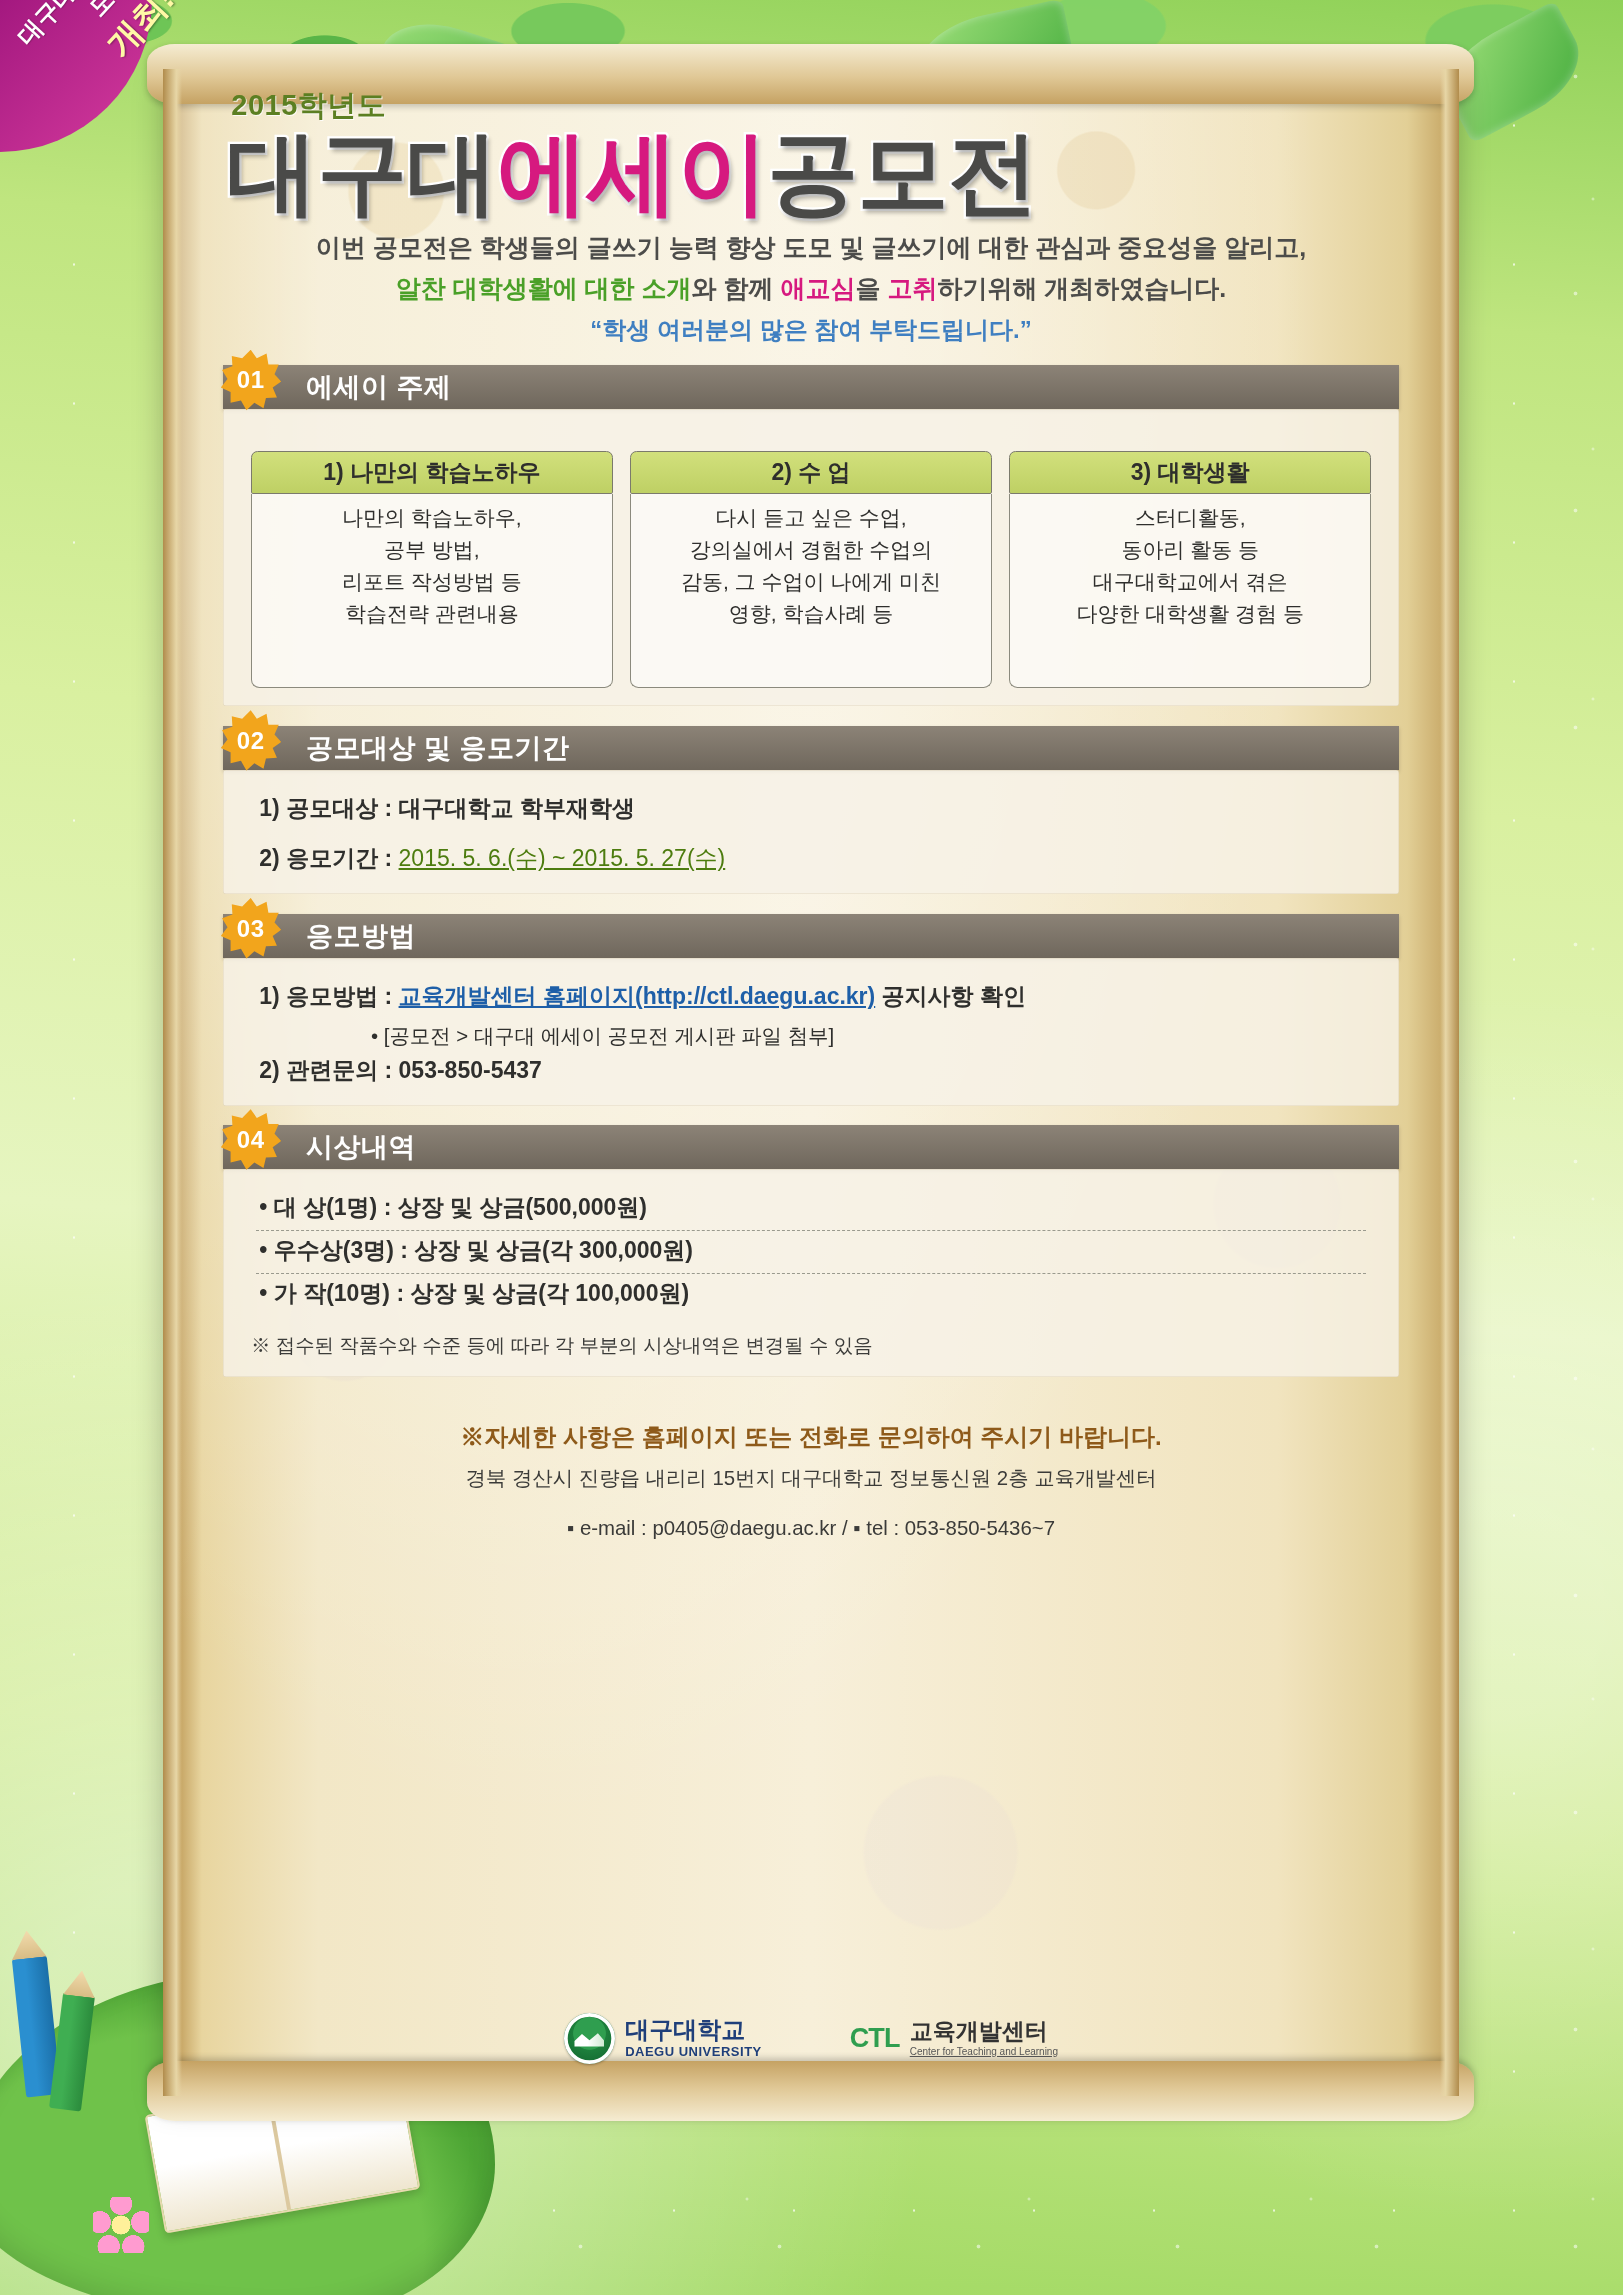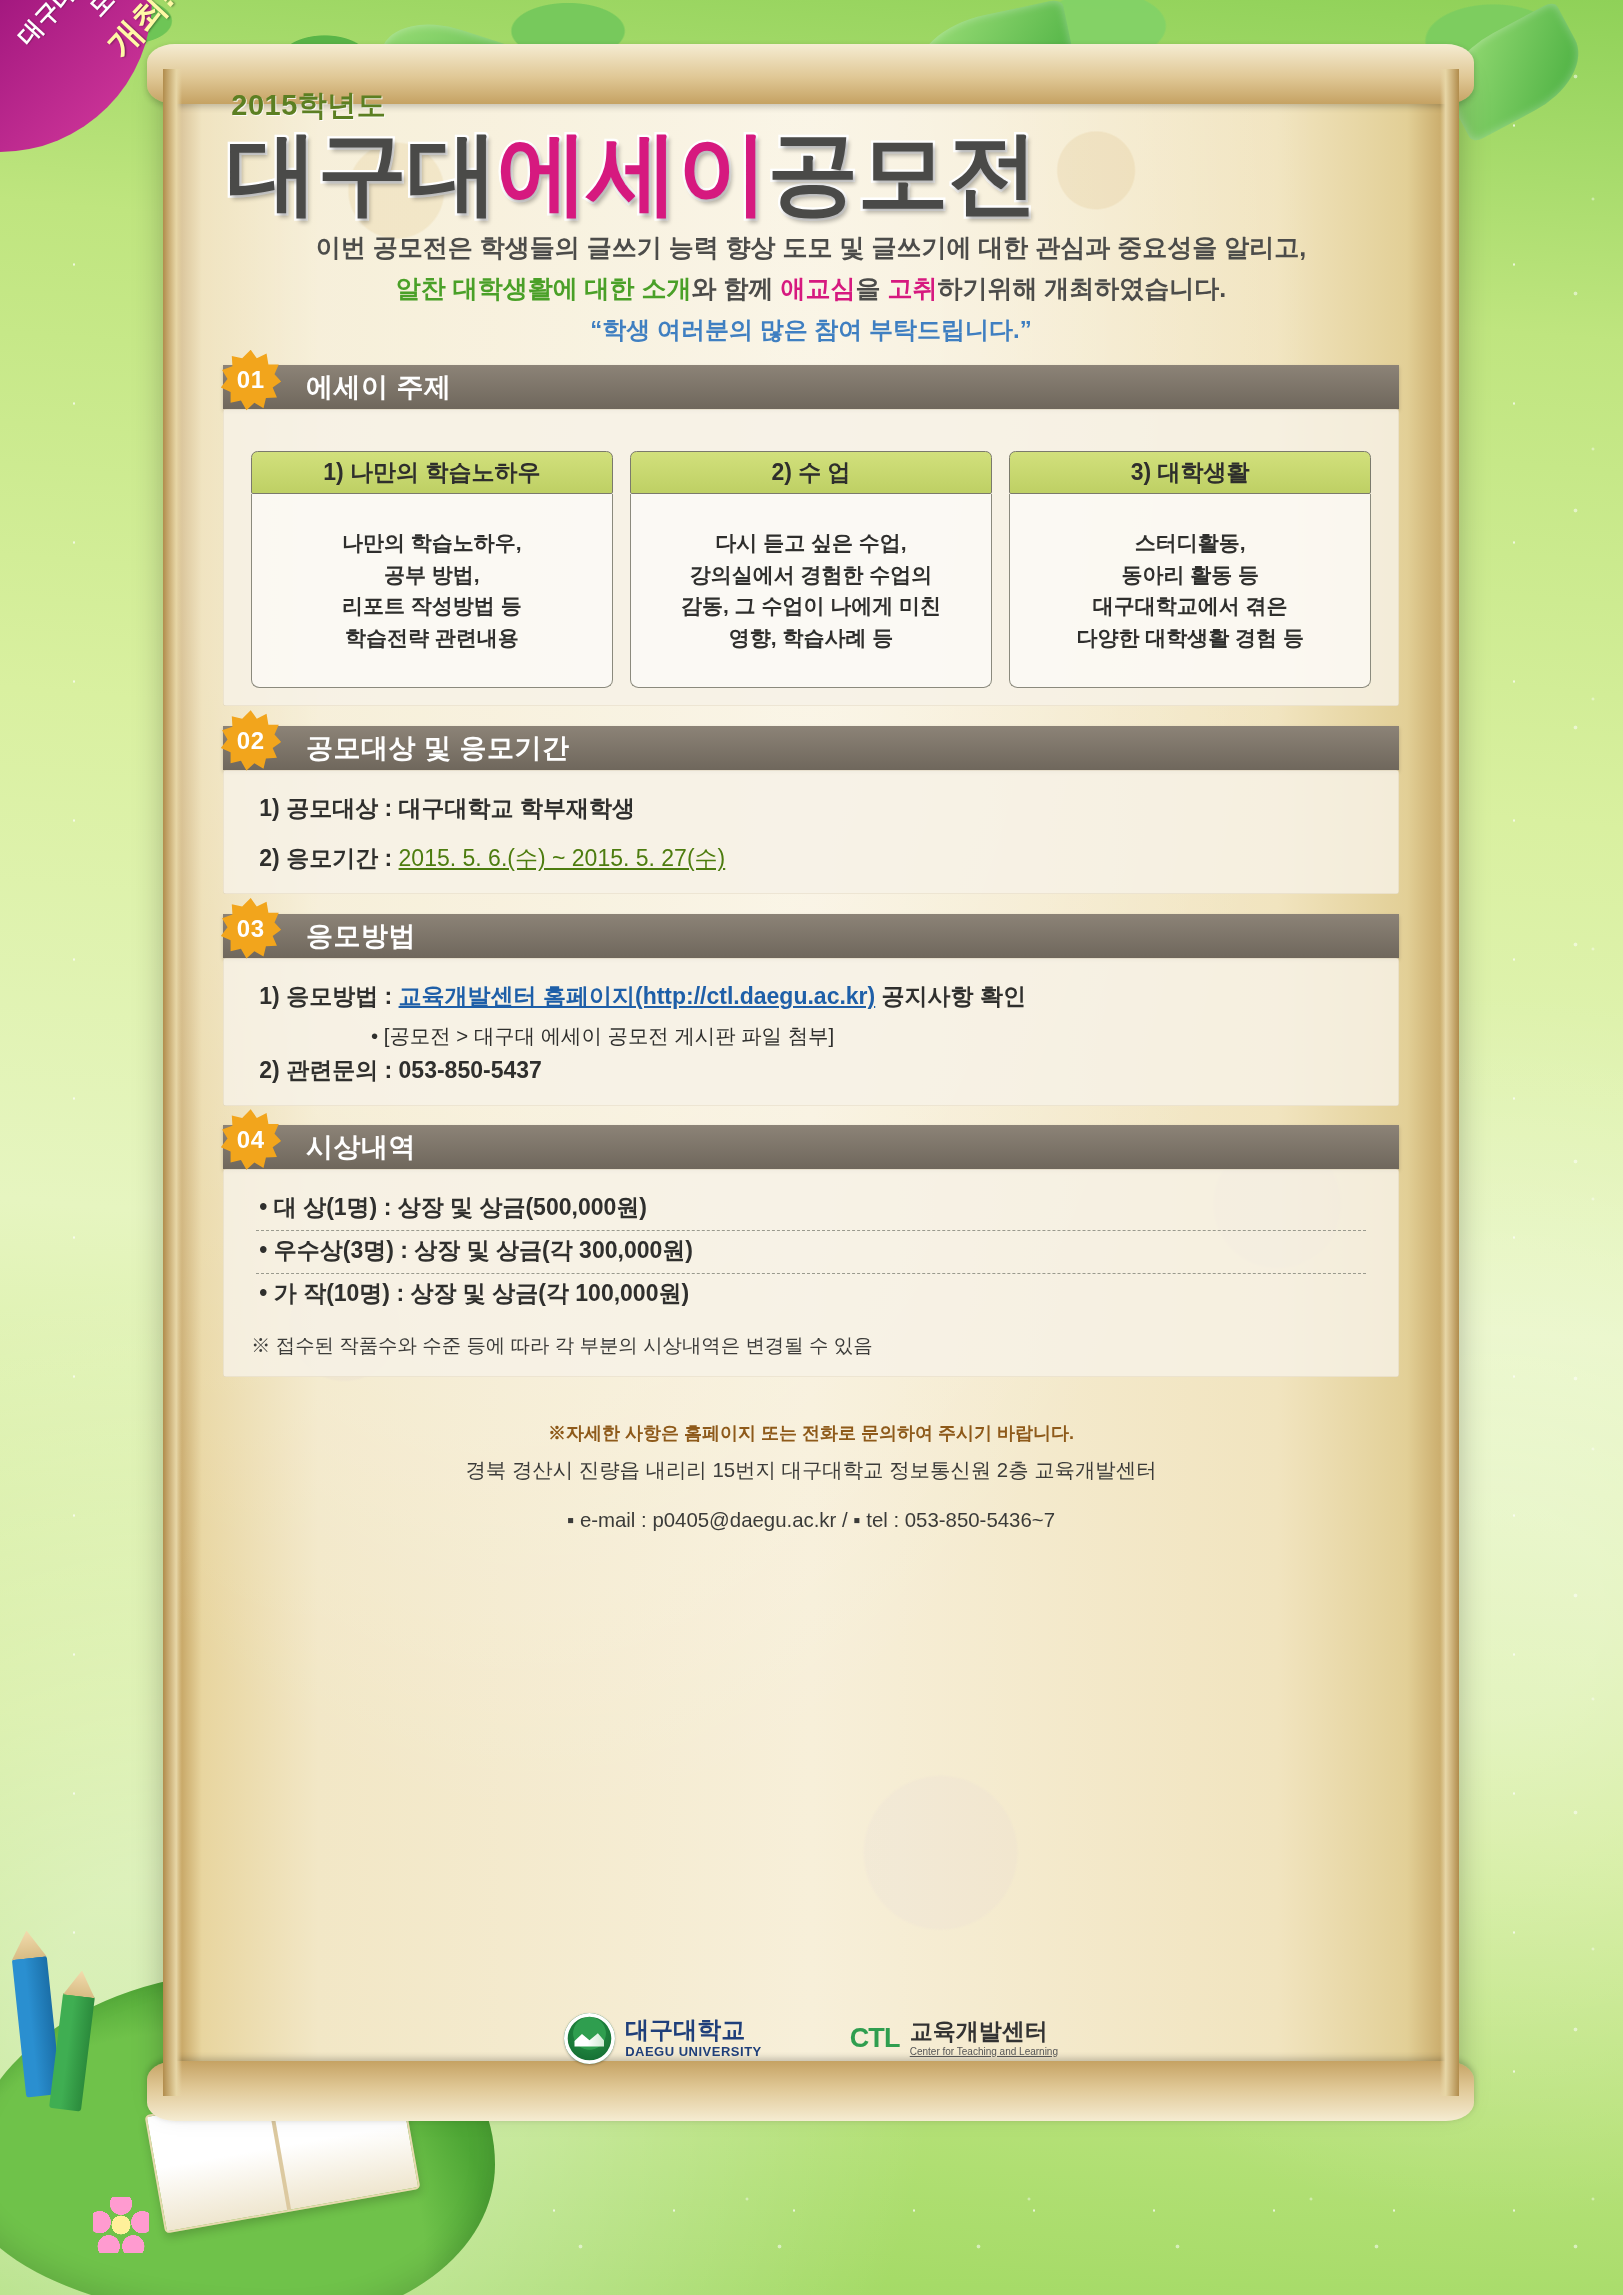--- a/index.html
+++ b/index.html
@@ -167,41 +167,40 @@
     background: linear-gradient(180deg,#d2e07c 0%, #bed064 100%);
     border:1.4px solid #7b7a6c;
     display:flex; align-items:center; justify-content:center;
   }
   .card-head .t { font-size:23px; font-weight:bold; color:#2e2e2c; }
   .card-body {
     border:1.4px solid #8b8a7d; border-top:none;
     border-radius:0 0 8.3px 8.3px;
     background: rgba(255,255,255,.55);
     min-height:194px;
-    display:flex; align-items:center; justify-content:center;
+    display:flex; align-items:flex-start; justify-content:center;
     padding: 8.3px 6.5px;
-    font-weight: bold;
   }
   .card-body .t { font-size:21px; line-height:1.52; color:#2f2f2d; text-align:center; }
 
   
   .row { font-size:23px; color:#2f2f2d; margin: 2.8px 0 0 8.3px; line-height:1.5; }
   .row.bold { font-weight:bold; }
   .row + .row { margin-top:15.7px; }
   .hl-red { color:#4d7c0f; font-weight:normal; text-decoration:underline; }
   .hl-link { color:#1e5fa8; font-weight:bold; text-decoration:underline; }
   .sub { font-size:20.4px; color:#2f2f2d; margin: 8.3px 0 0 120px; }
 
   .prize { font-size:23px; font-weight:bold; color:#2f2f2d; padding: 4.6px 0 6.5px 8.3px; }
   .dashed { border-bottom:1.4px dashed #9a9a8e; margin: 0 4.6px; }
   .note { font-size:19.4px; color:#3c3c3a; text-align:left; margin-top:15.7px; }
 
   
   .footer { text-align:center; margin-top:44px; }
-  .footer .f1 { font-size:18px; font-weight:bold; color:#8e5a1a; }
+  .footer .f1 { font-size:24px; font-weight:bold; color:#8e5a1a; }
   .footer .f2 { font-size:20.4px; color:#3b3b39; margin-top:11px; }
   .footer .f3 { font-size:20.4px; color:#3b3b39; margin-top:25px; }
 
   .logos {
     position:absolute; left:0; right:0; bottom:32px;
     display:flex; align-items:center; justify-content:center; gap:88px;
   }
   .logo-group { display:flex; align-items:center; gap:10.2px; }
   .dgu-seal {
     width:51px; height:51px; border-radius:50%;

